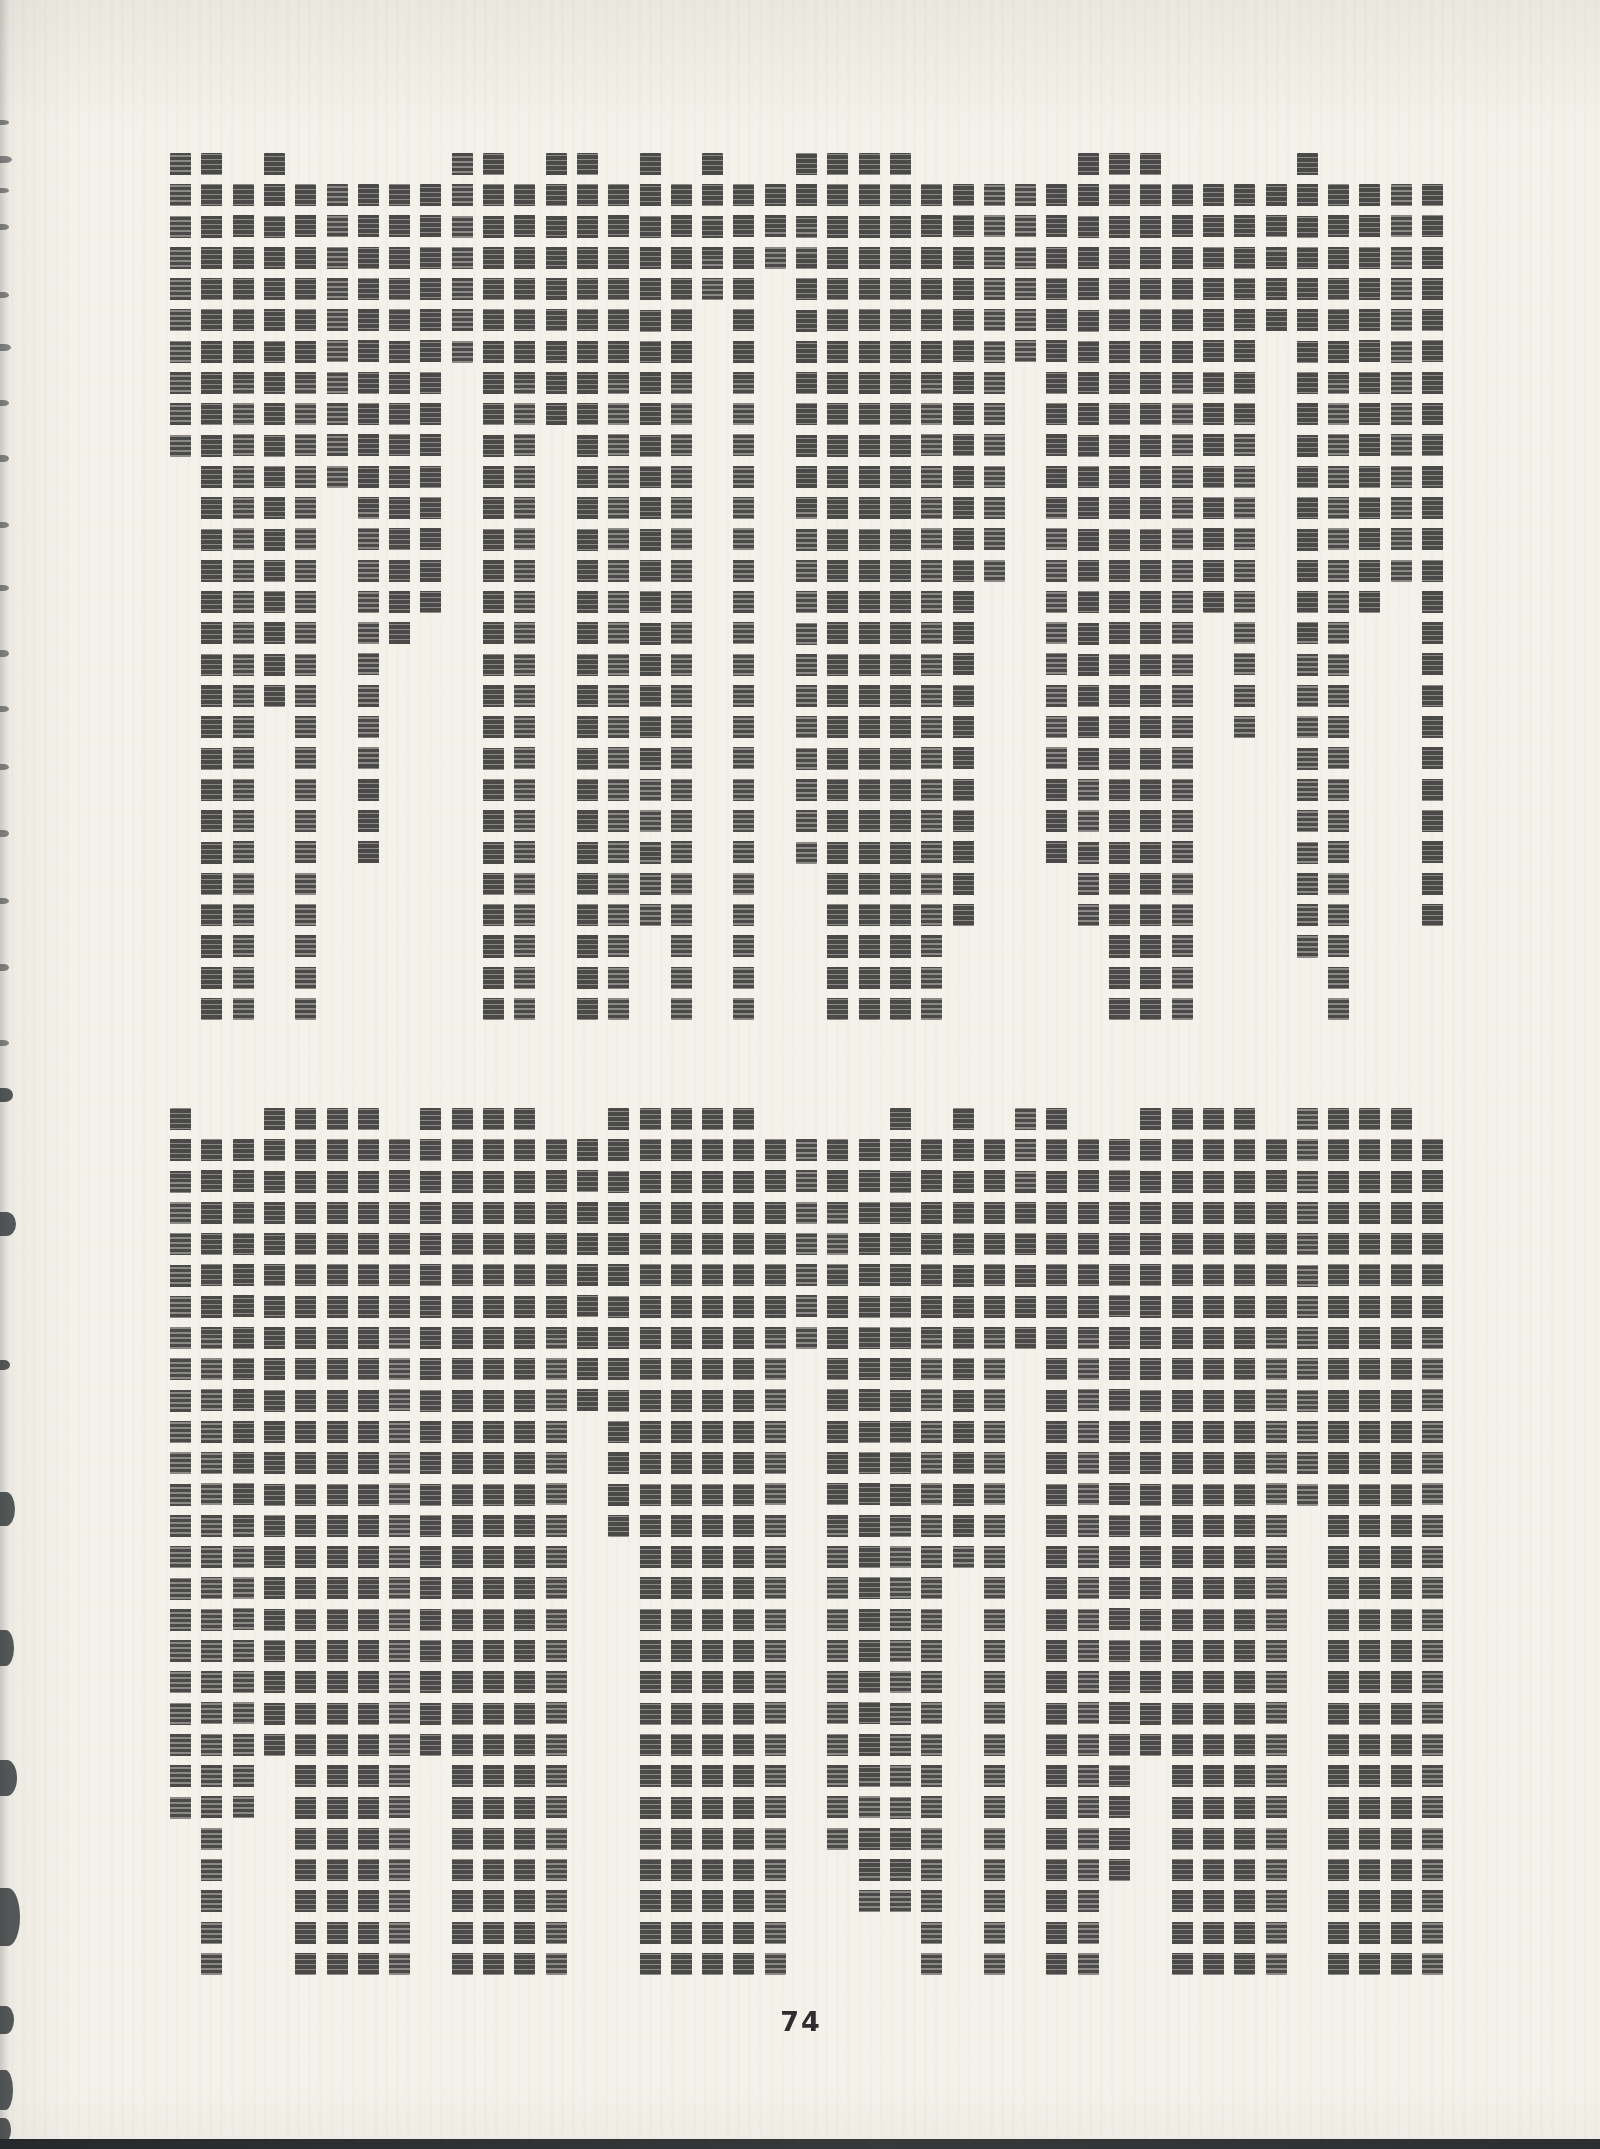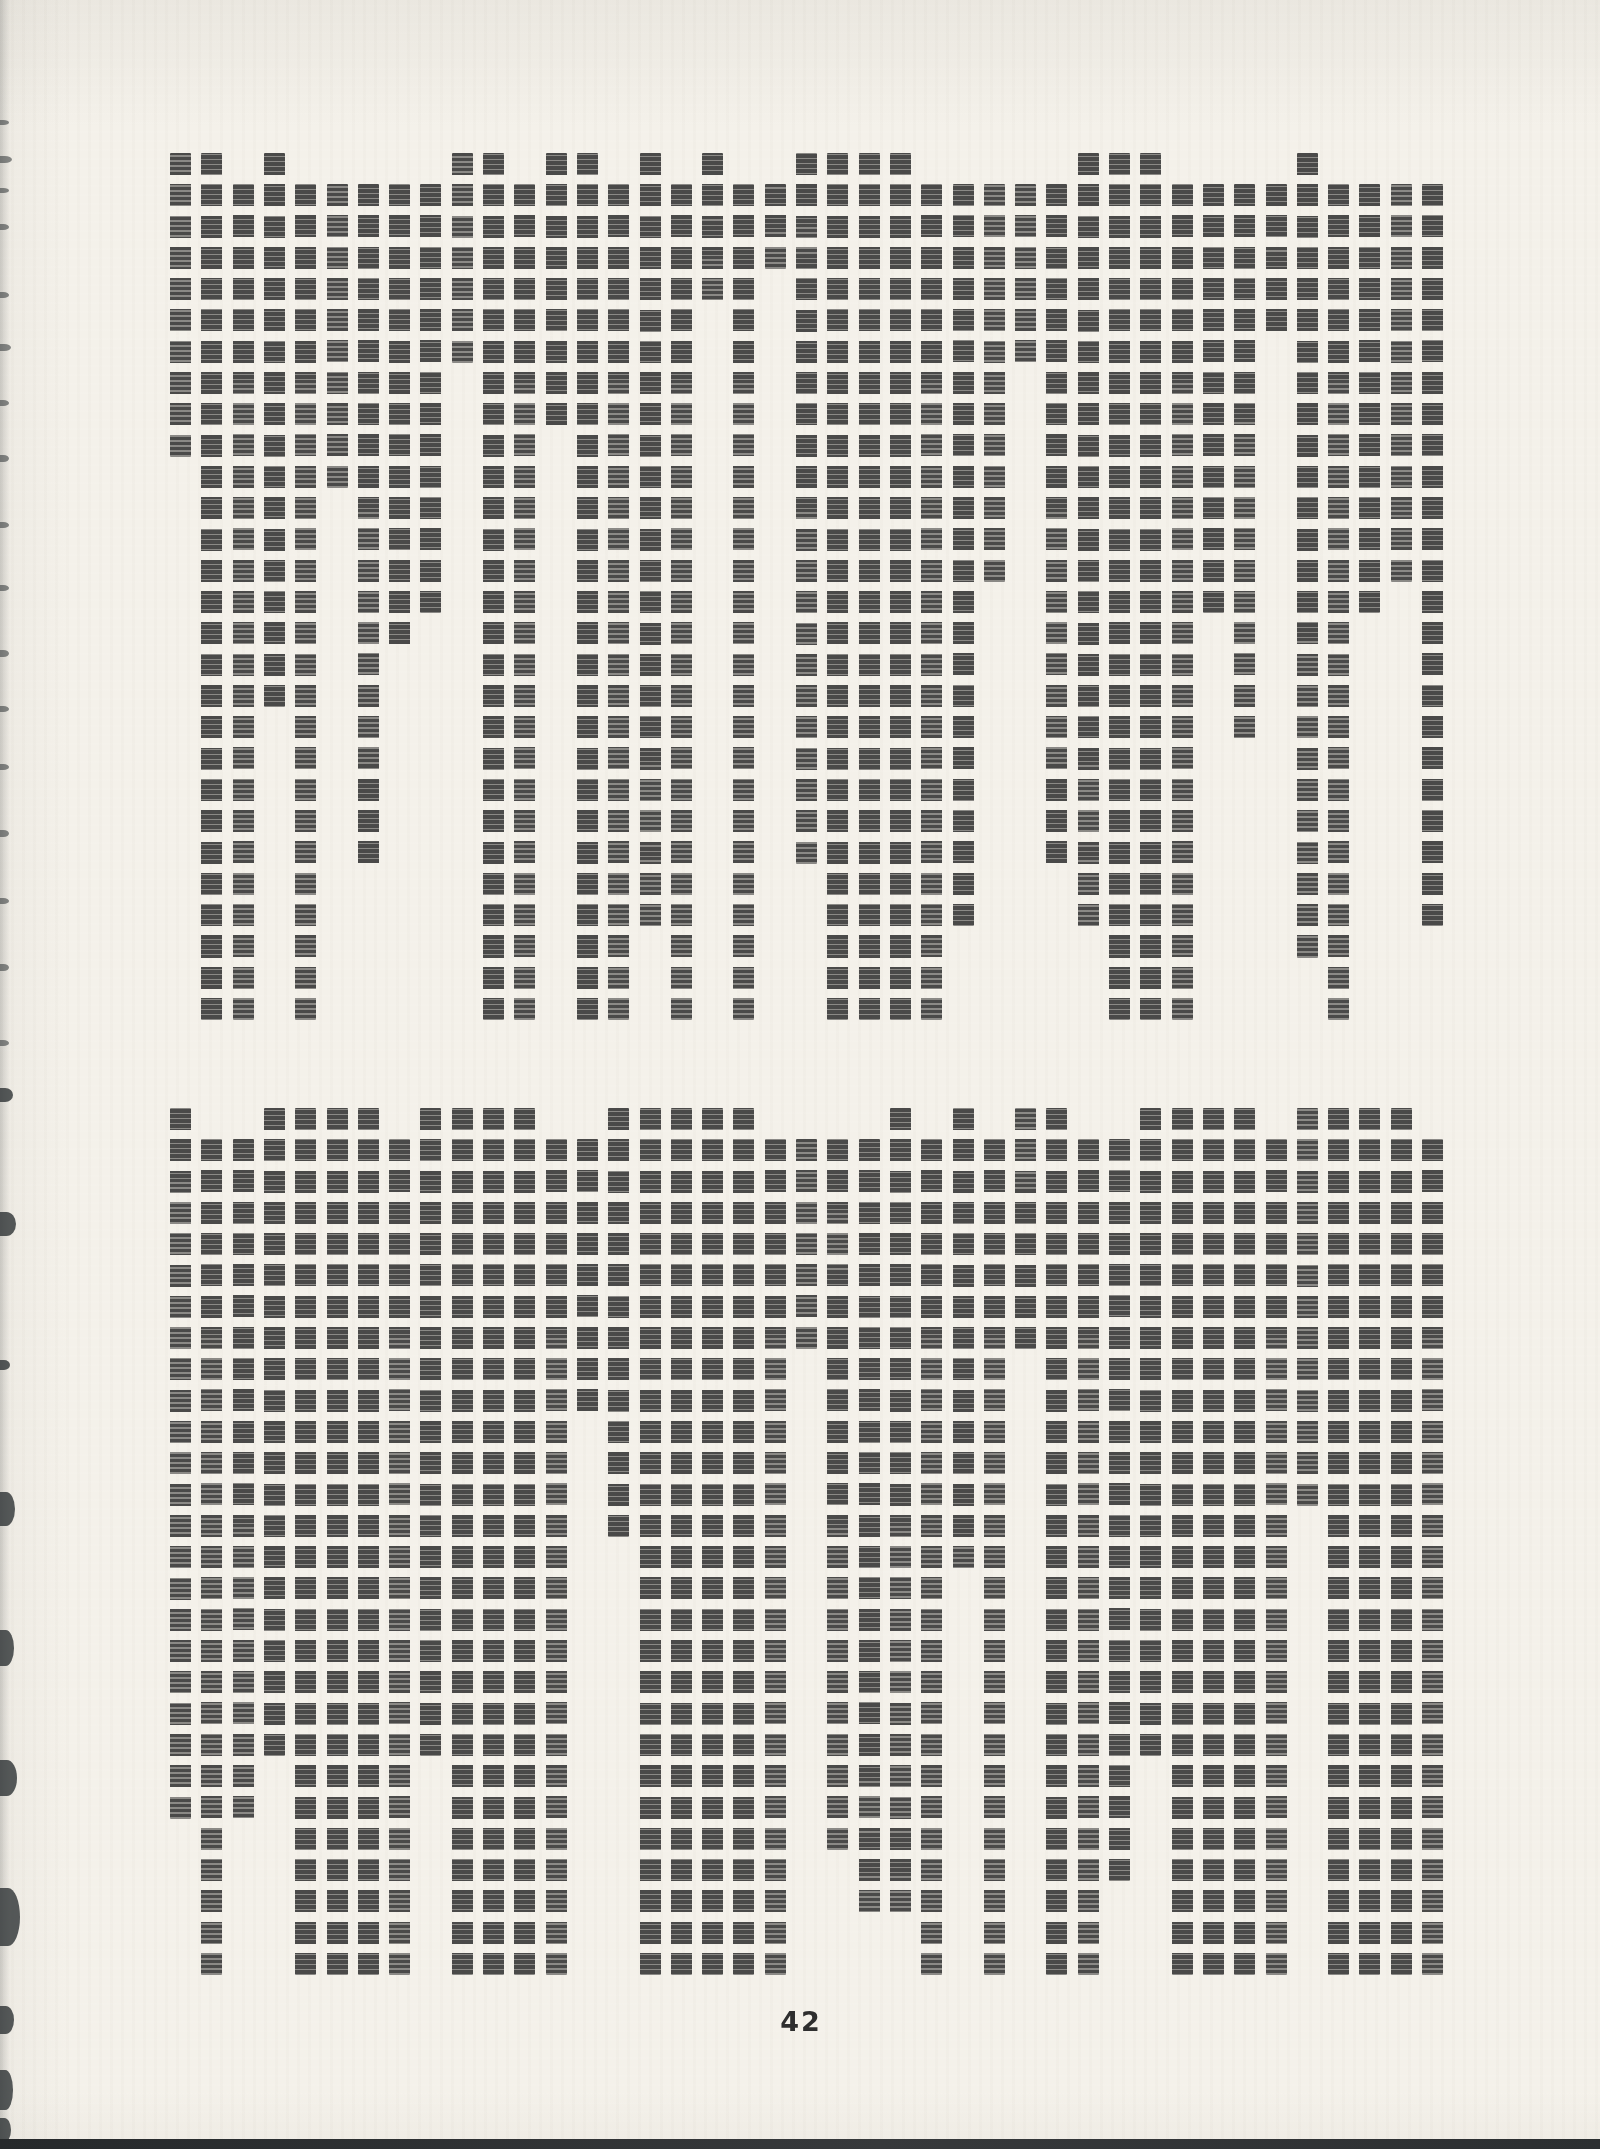--- a/index.html
+++ b/index.html
@@ -132,21 +132,21 @@
       <div class="tcol" style="left: 389.1px; top: 1139.3px; height: 836.1px;"></div>
       <div class="tcol" style="left: 357.8px; top: 1108px; height: 867.4px;"></div>
       <div class="tcol" style="left: 326.5px; top: 1108px; height: 867.4px;"></div>
       <div class="tcol" style="left: 295.2px; top: 1108px; height: 867.4px;"></div>
       <div class="tcol" style="left: 263.9px; top: 1108px; height: 648.3px;"></div>
       <div class="tcol" style="left: 232.6px; top: 1139.3px; height: 679.6px;"></div>
       <div class="tcol" style="left: 201.3px; top: 1139.3px; height: 836.1px;"></div>
       <div class="tcol" style="left: 170px; top: 1108px; height: 710.9px;"></div>
     </div>
 
-  <div class="page-number">42</div>
+  <div class="page-number">74</div>
 
   <div class="edge-strip"></div>
 
   <div class="nick" style="top:120px;height:5px"></div>
   <div class="nick" style="top:156px;height:7px;width:12px"></div>
   <div class="nick" style="top:188px;height:5px"></div>
   <div class="nick" style="top:224px;height:6px"></div>
   <div class="nick" style="top:292px;height:6px"></div>
   <div class="nick" style="top:344px;height:7px;width:11px"></div>
   <div class="nick" style="top:400px;height:6px"></div>

